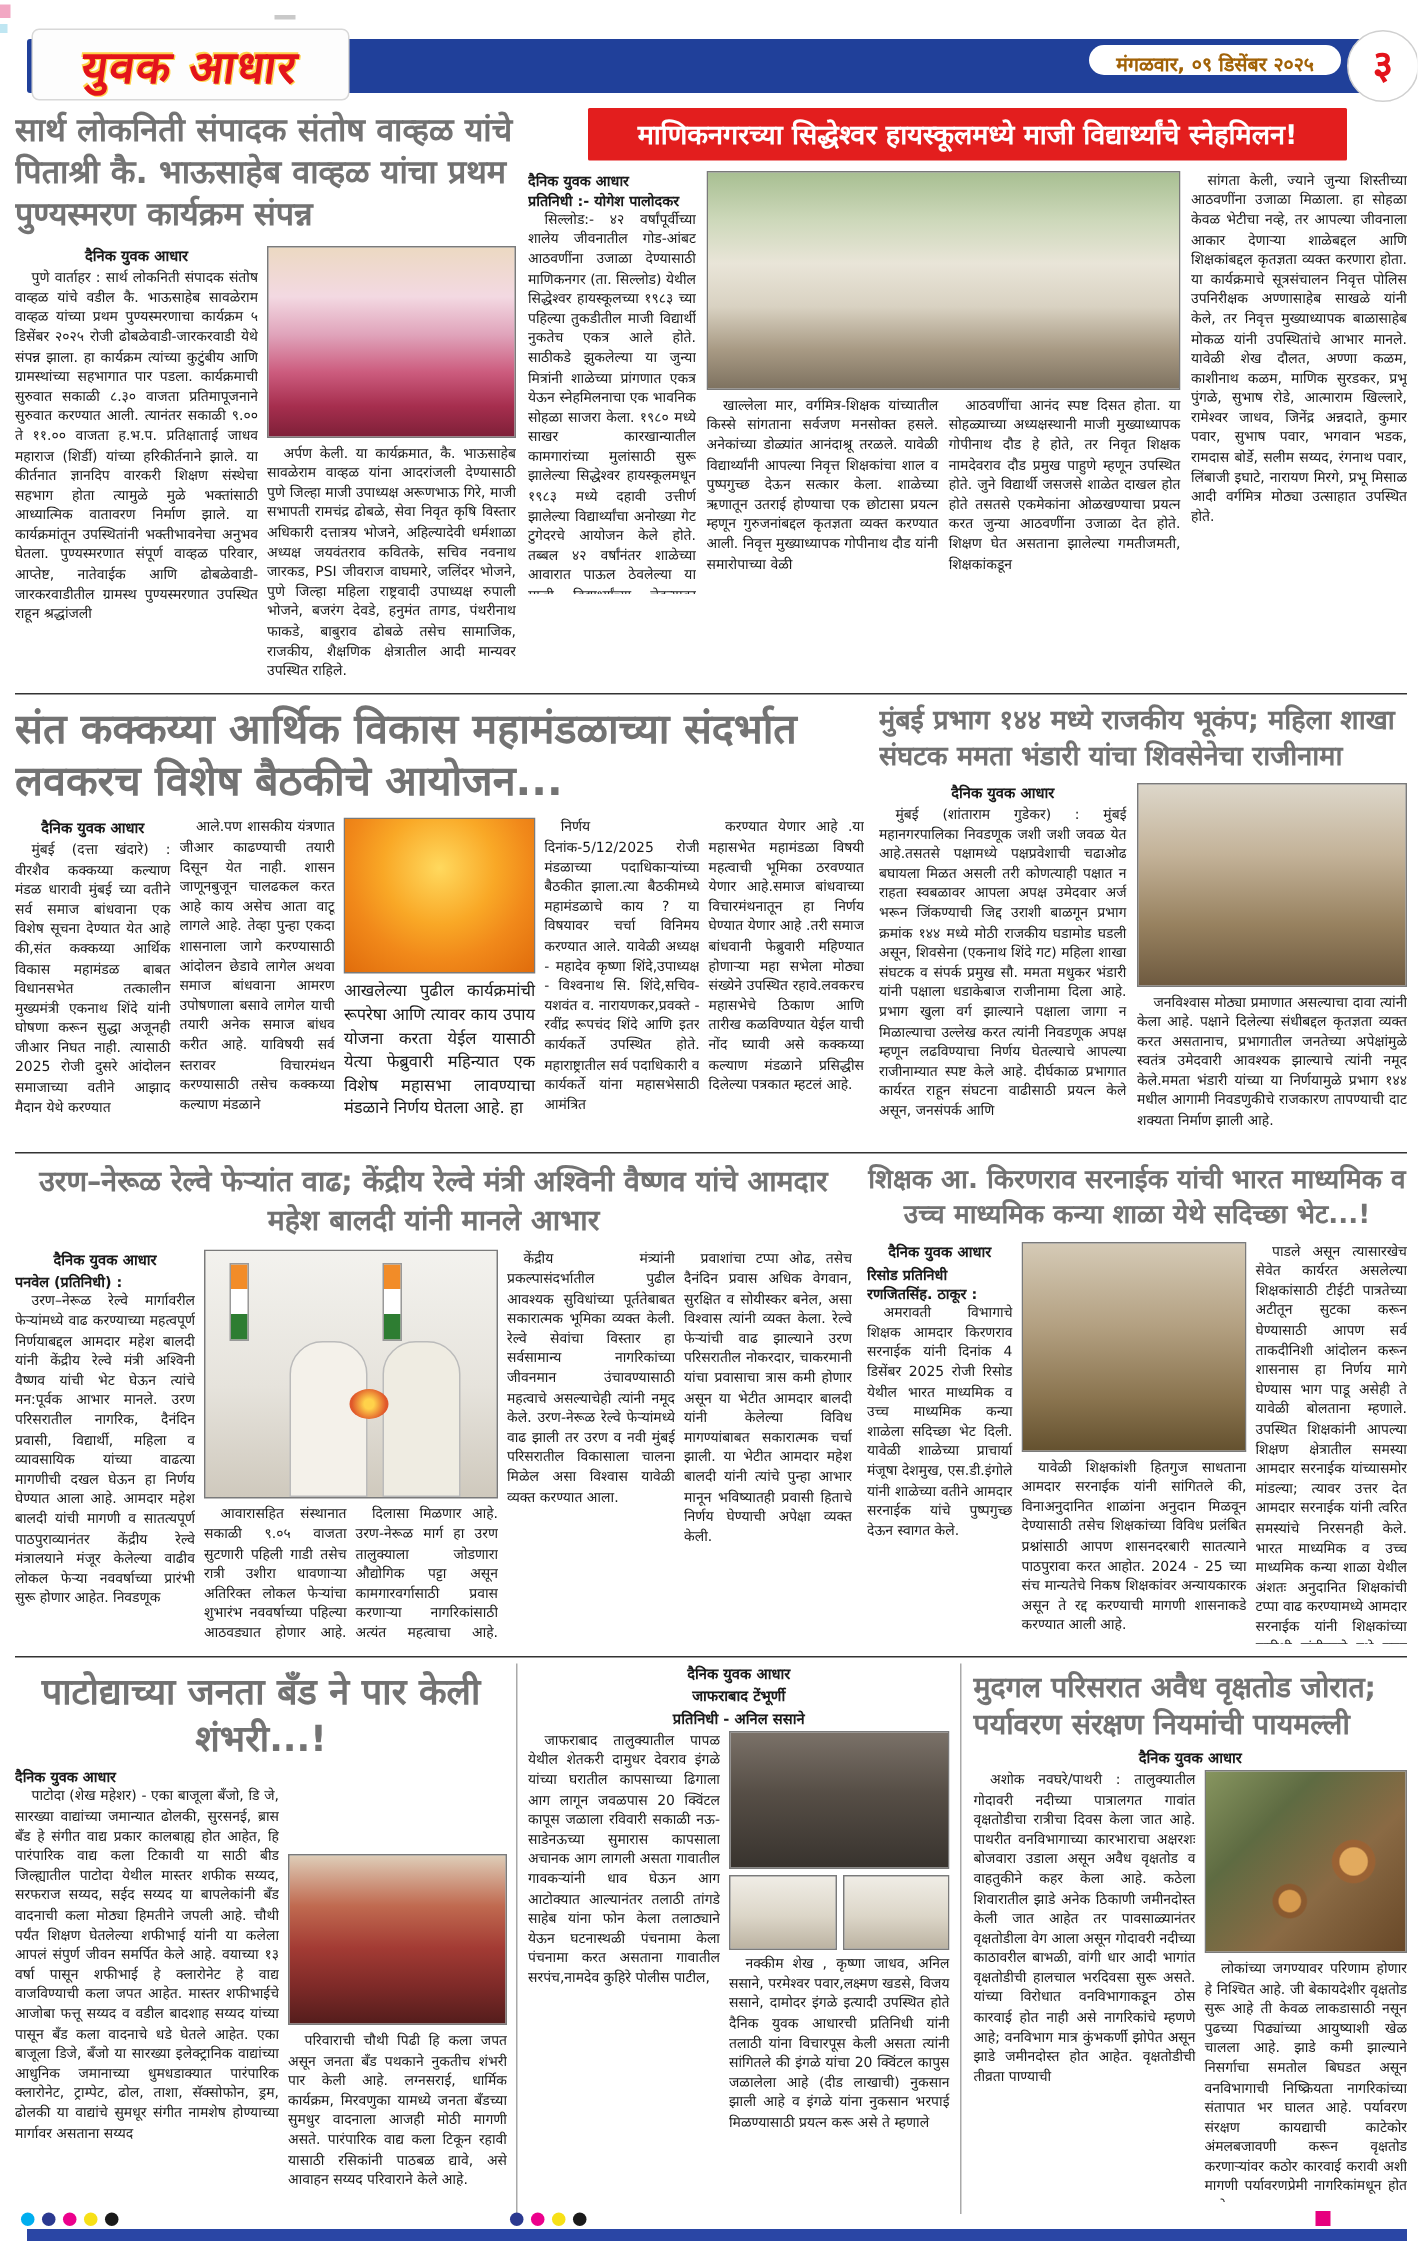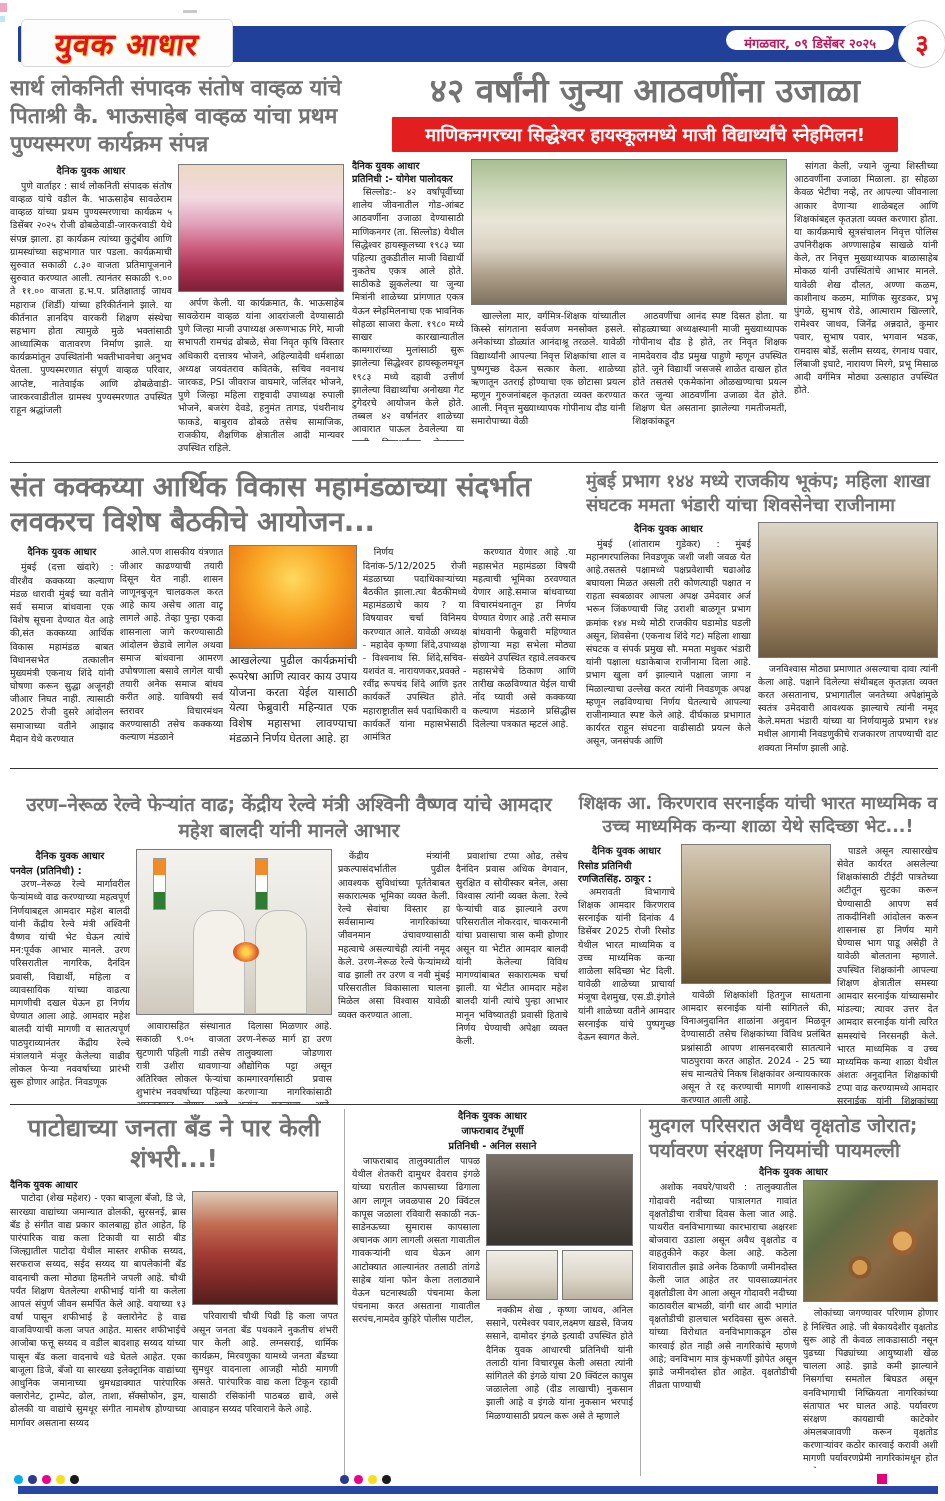--- a/index.html
+++ b/index.html
@@ -10,29 +10,29 @@
   
   .mark { position:absolute; }
   .mark-pink-tl { left:0; top:3px; width:7px; height:9px; background:#f2a7c3; }
   .mark-cyan-tl { left:0; top:16px; width:5px; height:6px; background:#bfe6f2; }
   .mark-gray-top { left:183px; top:10px; width:14px; height:3px; background:#c9c9c9; }
 
   
   .masthead { position:absolute; left:18px; top:26px; width:920px; height:36px; background:#20409a; border-radius:2px; }
   .logo-box { position:absolute; left:3px; top:-7px; width:212px; height:48px; background:#fdfdfd; border:1px solid #d8d8d8; border-radius:5px; display:flex; align-items:center; justify-content:center; }
   .logo-text { font-size:30px; font-weight:800; color:#e3131b; transform:skewX(-8deg); text-shadow:1px 1px 0 #ffd34d, -1px -1px 0 #ffd34d; letter-spacing:1px; white-space:nowrap; }
-  .date-box { position:absolute; right:44px; top:4px; height:20px; line-height:28px; background:#ffffff; border-radius:14px; padding:0 18px; color:#be185d; font-weight:700; font-size:13px; white-space:nowrap; }
+  .date-box { position:absolute; right:44px; top:4px; height:20px; line-height:28px; background:#ffffff; border-radius:14px; padding:0 18px; color:#a16207; font-weight:700; font-size:13px; white-space:nowrap; }
   .page-circle { position:absolute; right:-8px; top:-6px; width:48px; height:48px; background:#ffffff; border:1px solid #d0d0d0; border-radius:50%; color:#e3131b; font-size:26px; font-weight:800; text-align:center; line-height:46px; }
 
   
   .content { position:absolute; left:10px; top:72px; width:928px; }
   section { overflow:hidden; }
   .band-a { height:390px; display:flex; gap:8px; }
   .band-b { height:306px; border-top:1.5px solid #333; padding-top:5px; display:flex; gap:10px; }
-  .band-c { height:336px; border-top:1.5px solid #333; padding-top:22px; display:flex; gap:10px; }
+  .band-c { height:336px; border-top:1.5px solid #333; padding-top:6px; display:flex; gap:10px; }
   .band-d { height:372px; border-top:1.5px solid #333; padding-top:4px; display:flex; }
 
   article { overflow:hidden; height:100%; }
 
   h1,h2 { color:#737373; font-weight:800; }
   .credit { font-weight:700; text-align:center; font-size:9.8px; margin-bottom:2px; }
   .creditline { font-weight:700; font-size:9.6px; }
   p.body { font-size:9.3px; line-height:1.42; text-align:justify; text-indent:11px; }
   .col { overflow:hidden; }
   .photo { border:1px solid #7a7a7a; margin-bottom:4px; }
@@ -96,21 +96,21 @@
   .c2-c1 { width:97px; }
   .c2-mid { width:150px; }
   .photo-c2 { height:140px; background:linear-gradient(180deg,#d5cab6 0%,#b3a081 40%,#8a744f 75%,#64512f 100%); }
   .c2-c3 { flex:1; }
 
   
   .art-d1 { width:334px; padding-right:6px; }
   .art-d1 h2 { font-size:24px; line-height:1.3; text-align:center; margin:4px 0 3px 0; }
   .d1-body { display:flex; gap:6px; height:282px; }
   .d1-c1 { width:176px; }
-  .d1-right { flex:1; }
+  .d1-right { flex:1;margin-top:45px; }
   .photo-d1 { height:114px; background:linear-gradient(180deg,#decdb8 0%,#c06a50 30%,#a33b34 55%,#7e2a28 78%,#541d1c 100%); }
 
   .art-d2 { width:296px; border-left:1px solid #aaa; padding:0 7px; }
   .art-d2 h2 { font-size:19px; line-height:1.3; text-align:center; margin:4px 0 3px 0; }
   .d2-body { display:flex; gap:6px; height:288px; }
   .d2-c1 { width:128px; }
   .d2-right { flex:1; }
   .photo-d2a { height:92px; background:linear-gradient(180deg,#7a7168 0%,#564e46 45%,#38332e 100%); }
   .d2-cotton { display:flex; gap:4px; margin-bottom:3px; }
   .d2-cotton div { flex:1; height:50px; border:1px solid #7a7a7a; background:linear-gradient(180deg,#f0ede6 0%,#dcd6c8 55%,#bcb3a2 100%); }
@@ -167,21 +167,20 @@
             <p class="body">पुणे वार्ताहर : सार्थ लोकनिती संपादक संतोष वाव्हळ यांचे वडील कै. भाऊसाहेब सावळेराम वाव्हळ यांच्या प्रथम पुण्यस्मरणाचा कार्यक्रम ५ डिसेंबर २०२५ रोजी ढोबळेवाडी-जारकरवाडी येथे संपन्न झाला. हा कार्यक्रम त्यांच्या कुटुंबीय आणि ग्रामस्थांच्या सहभागात पार पडला. कार्यक्रमाची सुरुवात सकाळी ८.३० वाजता प्रतिमापूजनाने सुरुवात करण्यात आली. त्यानंतर सकाळी ९.०० ते ११.०० वाजता ह.भ.प. प्रतिक्षाताई जाधव महाराज (शिर्डी) यांच्या हरिकीर्तनाने झाले. या कीर्तनात ज्ञानदिप वारकरी शिक्षण संस्थेचा सहभाग होता त्यामुळे मुळे भक्तांसाठी आध्यात्मिक वातावरण निर्माण झाले. या कार्यक्रमांतून उपस्थितांनी भक्तीभावनेचा अनुभव घेतला. पुण्यस्मरणात संपूर्ण वाव्हळ परिवार, आप्तेष्ट, नातेवाईक आणि ढोबळेवाडी-जारकरवाडीतील ग्रामस्थ पुण्यस्मरणात उपस्थित राहून श्रद्धांजली</p>
           </div>
           <div class="col a1-c2">
             <div class="photo photo-a1"></div>
             <p class="body">अर्पण केली. या कार्यक्रमात, कै. भाऊसाहेब सावळेराम वाव्हळ यांना आदरांजली देण्यासाठी पुणे जिल्हा माजी उपाध्यक्ष अरूणभाऊ गिरे, माजी सभापती रामचंद्र ढोबळे, सेवा निवृत कृषि विस्तार अधिकारी दत्तात्रय भोजने, अहिल्यादेवी धर्मशाळा अध्यक्ष जयवंतराव कवितके, सचिव नवनाथ जारकड, PSI जीवराज वाघमारे, जलिंदर भोजने, पुणे जिल्हा महिला राष्ट्रवादी उपाध्यक्ष रुपाली भोजने, बजरंग देवडे, हनुमंत तागड, पंथरीनाथ फाकडे, बाबुराव ढोबळे तसेच सामाजिक, राजकीय, शैक्षणिक क्षेत्रातील आदी मान्यवर उपस्थित राहिले.</p>
           </div>
         </div>
       </article>
 
       <article class="art-a2">
-        <h1>४२ वर्षांनी जुन्या आठवणींना उजाळा</h1>
         <div class="redbanner">माणिकनगरच्या सिद्धेश्वर हायस्कूलमध्ये माजी विद्यार्थ्यांचे स्नेहमिलन!</div>
         <div class="a2-body">
           <div class="col a2-c1">
             <div class="creditline">दैनिक युवक आधार</div>
             <div class="creditline">प्रतिनिधी :- योगेश पालोदकर</div>
             <p class="body">सिल्लोड:- ४२ वर्षांपूर्वीच्या शालेय जीवनातील गोड-आंबट आठवणींना उजाळा देण्यासाठी माणिकनगर (ता. सिल्लोड) येथील सिद्धेश्वर हायस्कूलच्या १९८३ च्या पहिल्या तुकडीतील माजी विद्यार्थी नुकतेच एकत्र आले होते. साठीकडे झुकलेल्या या जुन्या मित्रांनी शाळेच्या प्रांगणात एकत्र येऊन स्नेहमिलनाचा एक भावनिक सोहळा साजरा केला. १९८० मध्ये साखर कारखान्यातील कामगारांच्या मुलांसाठी सुरू झालेल्या सिद्धेश्वर हायस्कूलमधून १९८३ मध्ये दहावी उत्तीर्ण झालेल्या विद्यार्थ्यांचा अनोख्या गेट टुगेदरचे आयोजन केले होते. तब्बल ४२ वर्षांनंतर शाळेच्या आवारात पाऊल ठेवलेल्या या माजी विद्यार्थ्यांच्या चेहऱ्यावर जुन्या</p>
           </div>
           <div class="col a2-mid">
             <div class="photo photo-a2"></div>
             <div class="a2-under">

